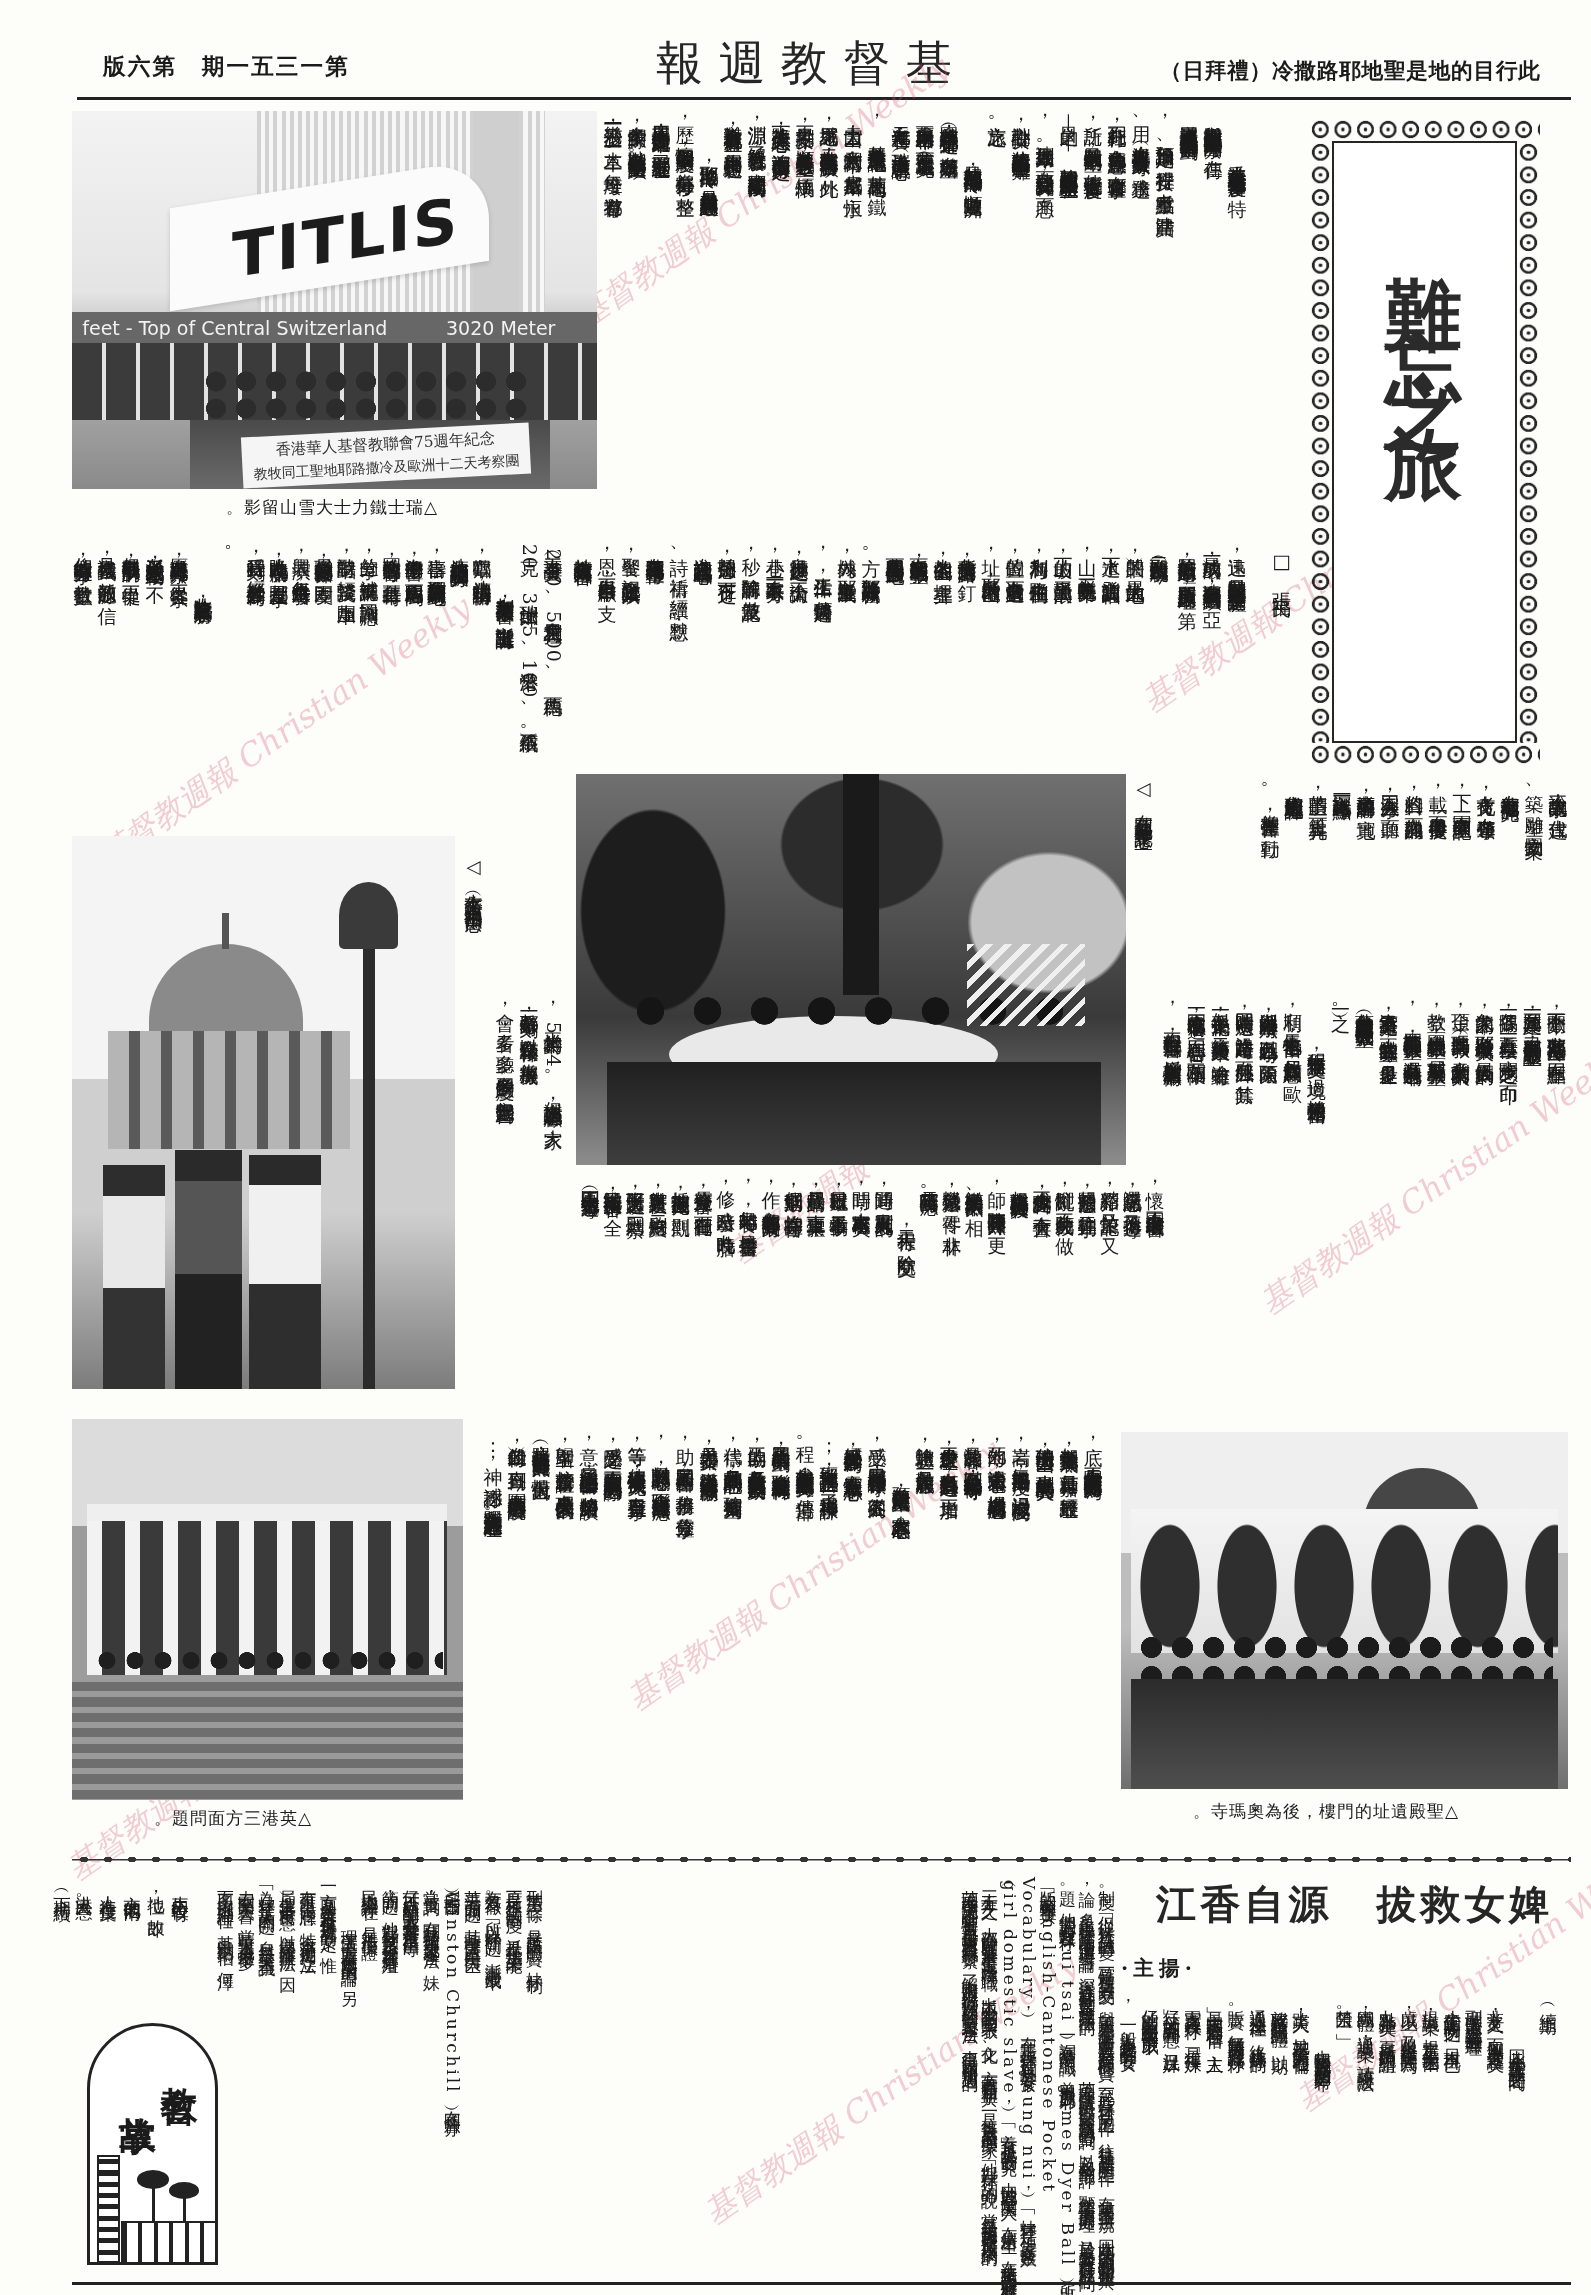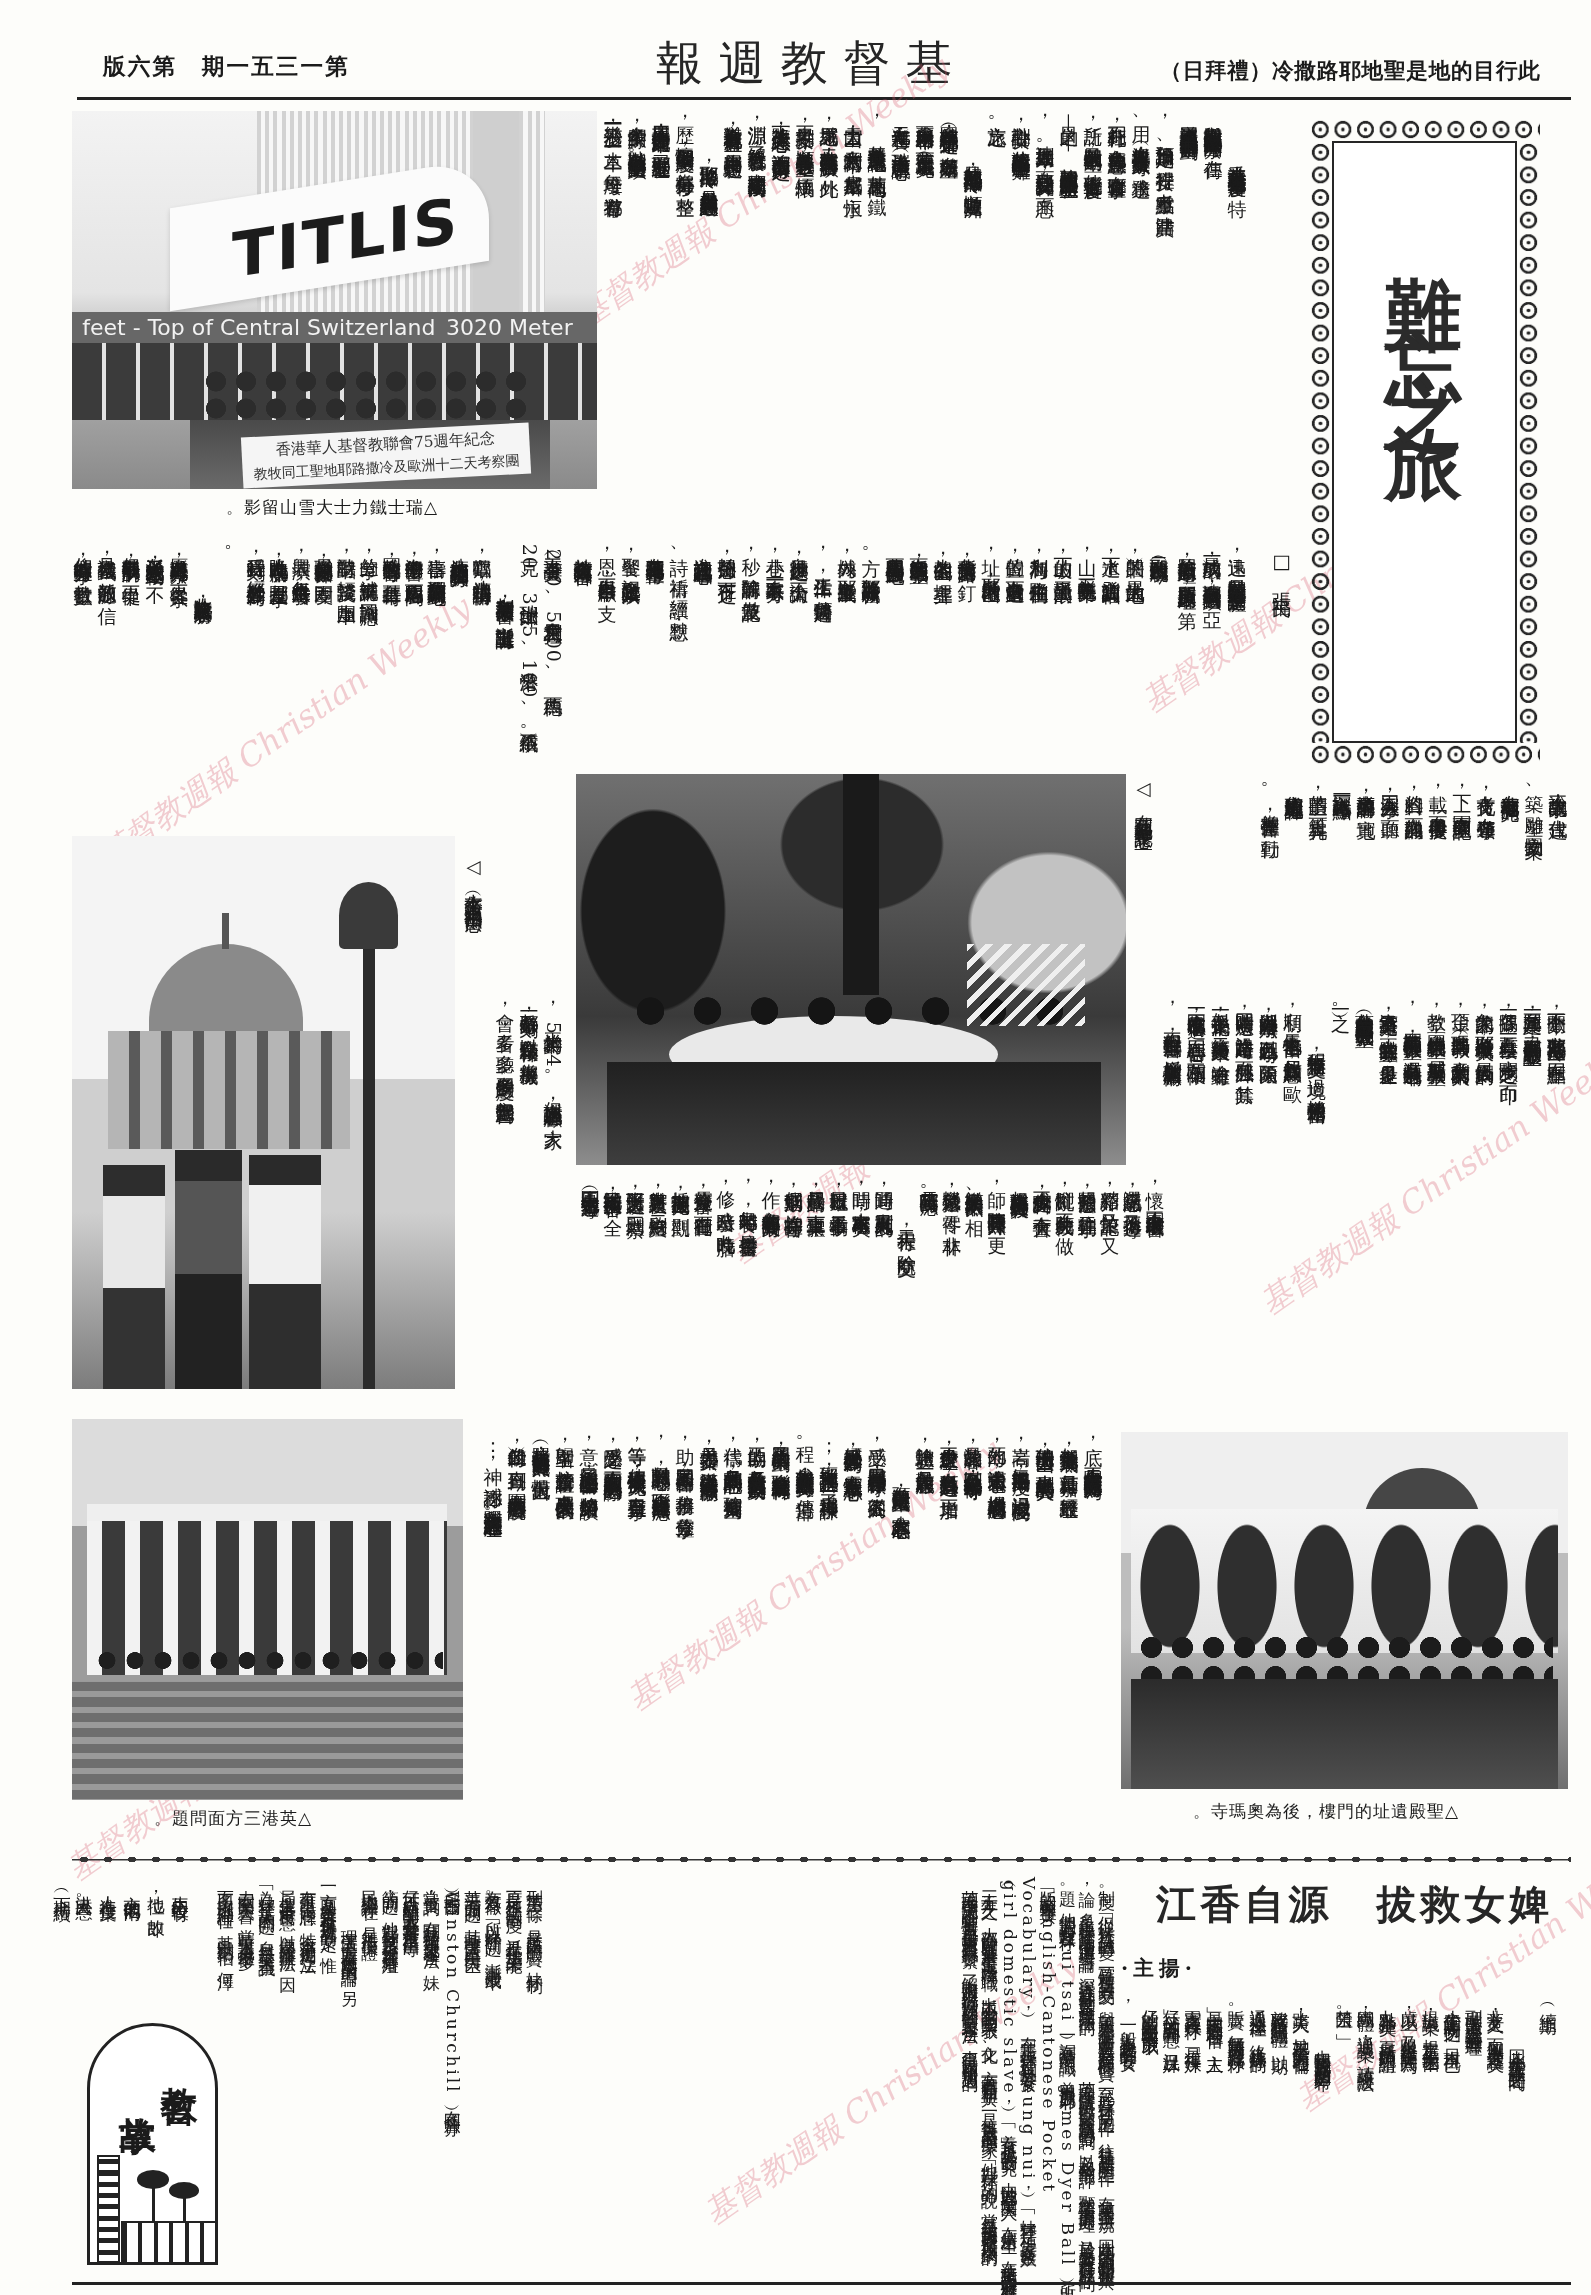--- a/index.html
+++ b/index.html
@@ -44,21 +44,21 @@
   <div class="wm" style="left:31px;top:1723px">基督教週報 Christian Weekly</div>
   <div class="wm" style="left:668px;top:2067px">基督教週報 Christian Weekly</div>
   <div class="wm" style="left:1260px;top:1954px">基督教週報 Christian Weekly</div>
 
   <div class="photo" style="left:72px;top:111px;width:525px;height:378px;background:linear-gradient(180deg,#f3f3f3 0%,#e4e4e4 48%,#b8b8b8 62%,#8a8a8a 100%)">
     <div style="left:185px;top:0;width:288px;height:201px;background:repeating-linear-gradient(90deg,#d2d2d2 0 4.1px,#f7f7f7 4.1px 8.2px)"></div>
     <div style="left:401px;top:0;width:46px;height:206px;background:#cfcfcf"></div>
     <div style="left:98px;top:72px;width:319px;height:103px;background:#fbfbfb;transform:skewY(-9deg);border-radius:0 62px 0 0;box-shadow:0 2.1px 5.1px rgba(0,0,0,.15)">
       <span style="position:absolute;left:62px;top:20.6px;font-family:'DejaVu Sans',sans-serif;font-weight:bold;font-size:62px;color:#1c1c1c;letter-spacing:2.1px">TITLIS</span>
     </div>
-    <div style="left:0;top:201px;width:525px;height:32px;background:#676767;color:#f2f2f2;font-family:'DejaVu Sans',sans-serif;font-size:22px;line-height:32px;white-space:nowrap">
+    <div style="left:0;top:201px;width:525px;height:32px;background:#676767;color:#f2f2f2;font-family:'DejaVu Sans',sans-serif;font-size:19px;line-height:32px;white-space:nowrap">
       <span style="position:absolute;left:10.3px">feet - Top of Central Switzerland</span>
       <span style="position:absolute;left:374px;font-weight:normal">3020 Meter</span>
     </div>
     <div style="left:0;top:232px;width:525px;height:77px;background:repeating-linear-gradient(90deg,#3b3b3b 0 30px,#e3e3e3 30px 34px)"></div>
     <div style="left:129px;top:257px;width:334px;height:98px;background-image:radial-gradient(circle,#2c2c2c 0 9.8px,transparent 10.3px);background-size:30px 27px"></div>
     <div style="left:118px;top:309px;width:360px;height:69px;background:linear-gradient(180deg,#4a4a4a,#6a6a6a)"></div>
     <div style="left:170px;top:319px;width:288px;height:51px;background:#f5f5f5;transform:rotate(-3deg);font-size:15.4px;color:#333;text-align:center;line-height:22.6px;padding-top:3.1px">
       <div style="position:static">香港華人基督教聯會75週年紀念</div>
       <div style="position:static;font-size:14px">教牧同工聖地耶路撒冷及歐洲十二天考察團</div>
     </div>

